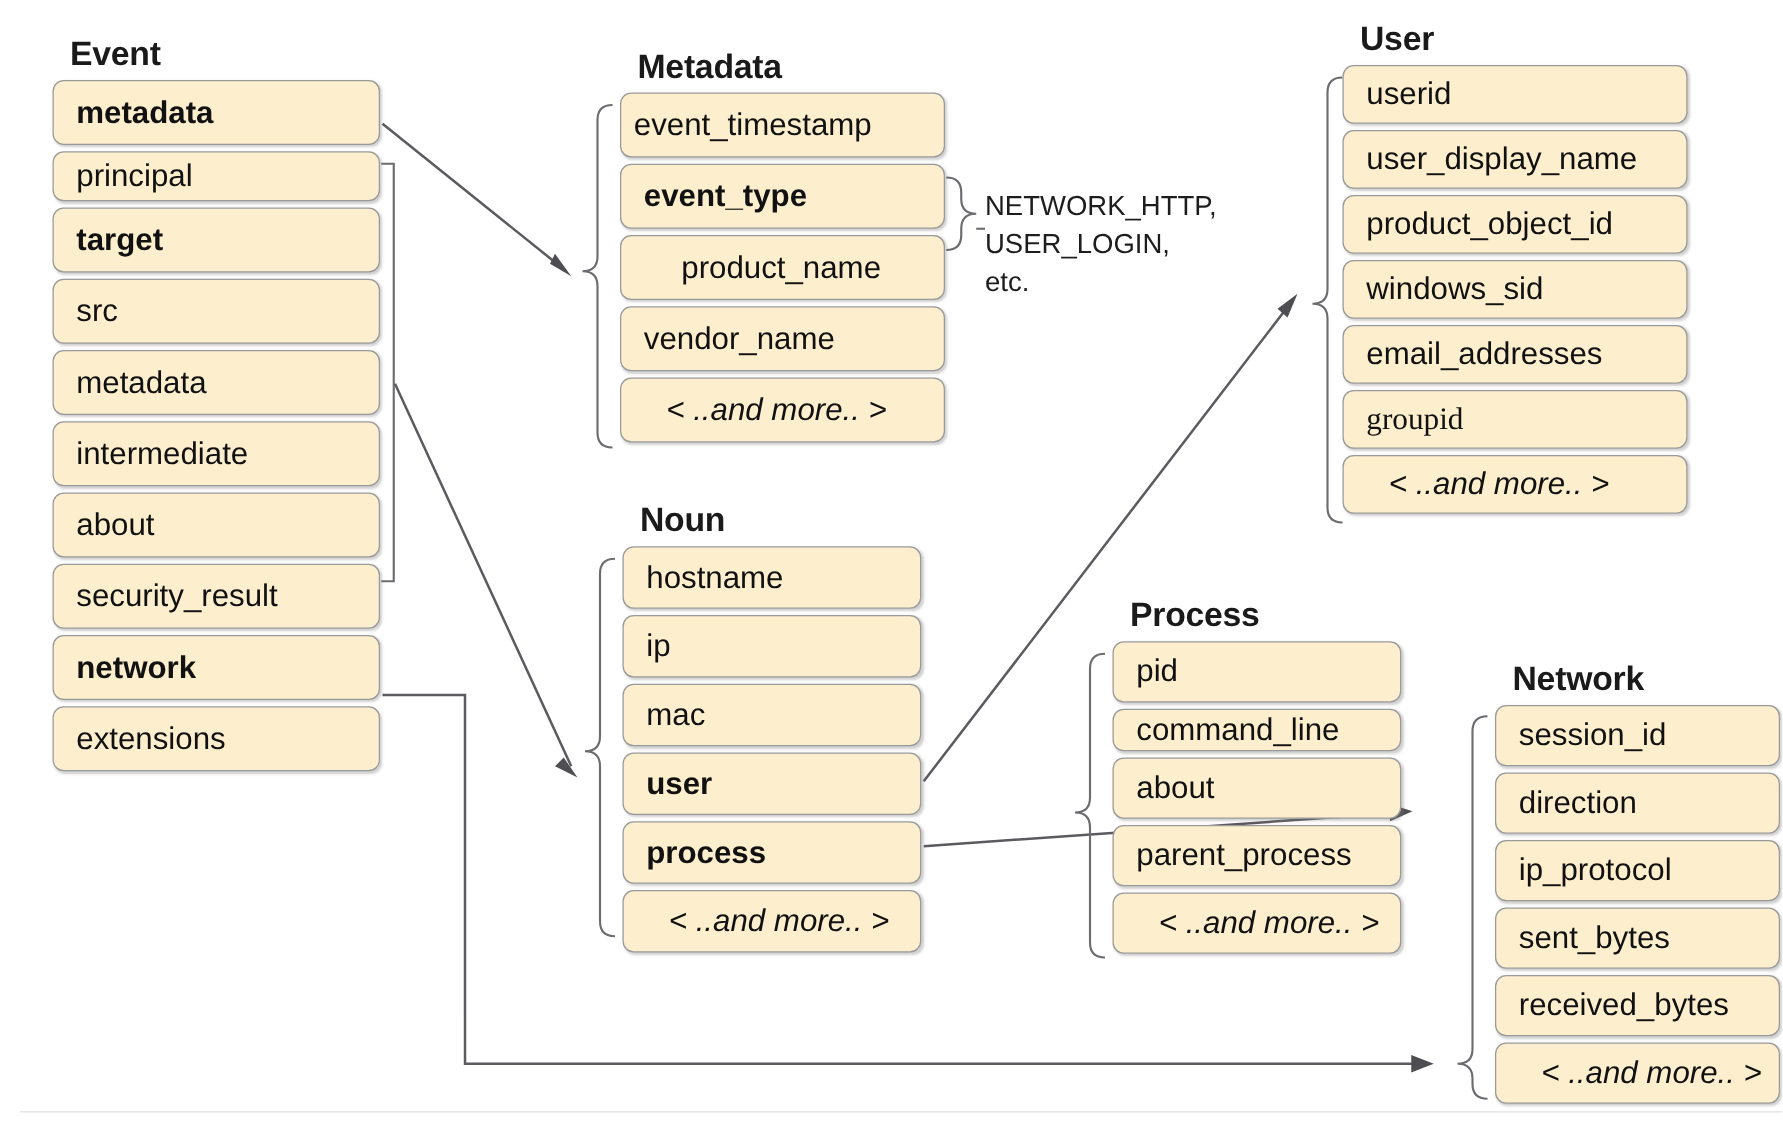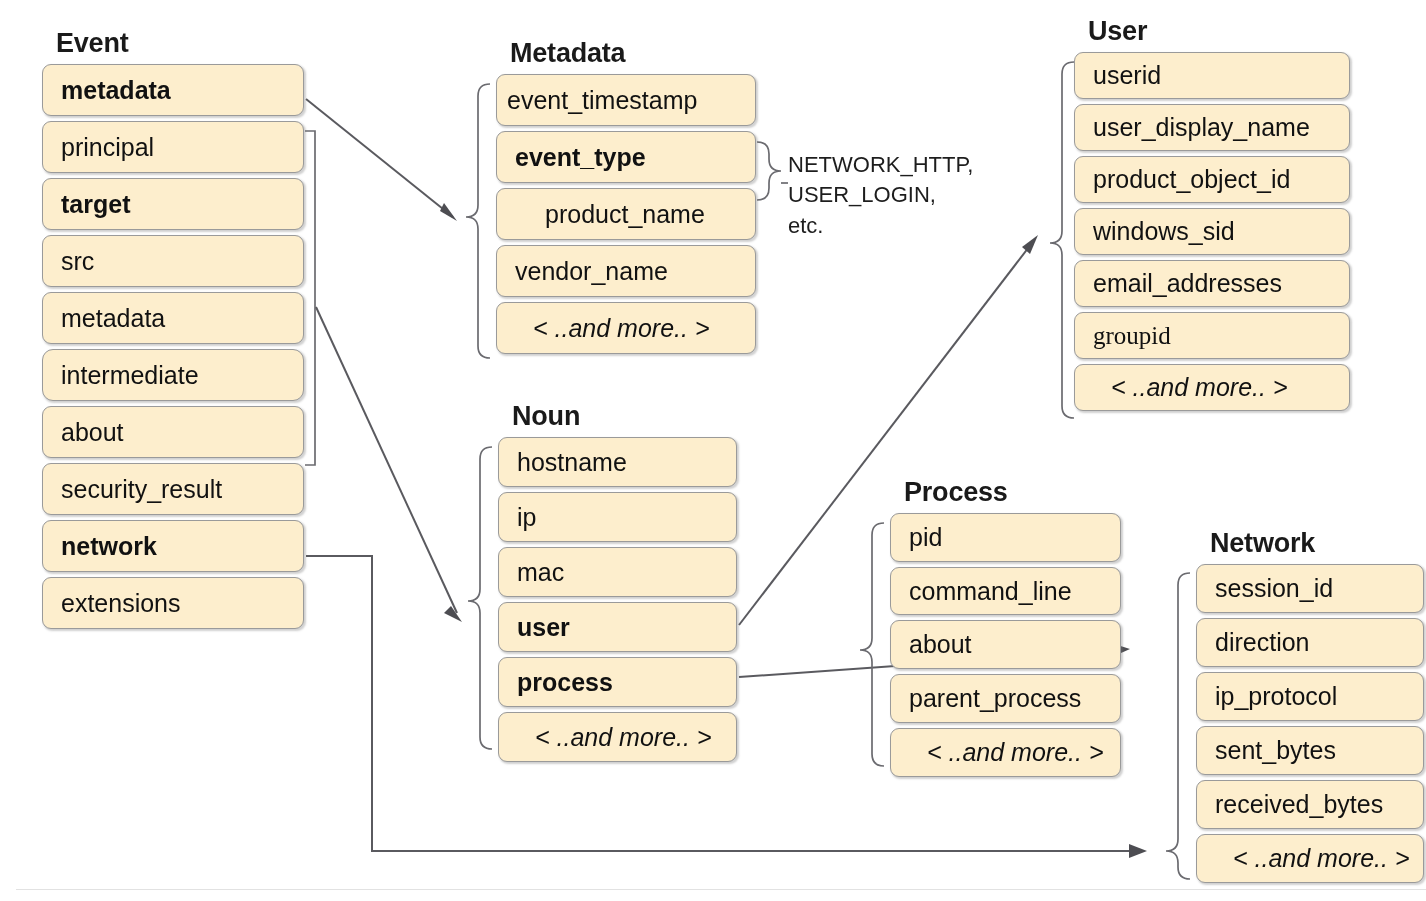--- a/index.html
+++ b/index.html
@@ -98,25 +98,25 @@
     <path class="ln-thin" d="M 1174 573 q -12 0 -12 12 L 1162 839 q 0 12 -12 12 q 12 0 12 12 L 1162 867 q 0 12 12 12"></path>
 
     <path class="ln-thin" d="M 741 142 q 12 0 12 12 L 753 159 q 0 12 12 12 q -12 0 -12 12 L 753 188 q 0 12 -12 12"></path>
     <path class="ln-thin" d="M 765 183 L 772 183"></path>
   </svg>
 
   <div class="group" style="left:26px;top:30px;width:262px;">
     <div class="group-title">Event</div>
     <div class="fields" id="f-event">
         <div class="field bold" style="height: 52px;">metadata</div>
-        <div class="field" style="height: 52px;">principal</div>
+        <div class="field" style="height: 40px;">principal</div>
         <div class="field bold" style="height: 52px;">target</div>
         <div class="field" style="height: 52px;">src</div>
         <div class="field" style="height: 52px;">metadata</div>
-        <div class="field" style="height: 52px; border-radius: 11px;">intermediate</div>
+        <div class="field" style="height: 52px;">intermediate</div>
         <div class="field" style="height: 52px;">about</div>
         <div class="field" style="height: 52px;">security_result</div>
         <div class="field bold" style="height: 52px;">network</div>
         <div class="field" style="height: 52px;">extensions</div>
       </div>
   </div>
 
   <div class="group" style="left:480px;top:40px;width:260px;">
     <div class="group-title">Metadata</div>
     <div class="fields" id="f-metadata">
@@ -150,21 +150,21 @@
         <div class="field bold" style="height: 50px;">user</div>
         <div class="field bold" style="height: 50px;">process</div>
         <div class="field more" style="height: 50px;">&lt; ..and more.. &gt;</div>
       </div>
   </div>
 
   <div class="group" style="left:874px;top:479px;width:231px;">
     <div class="group-title">Process</div>
     <div class="fields" id="f-process">
         <div class="field" style="height: 49px;">pid</div>
-        <div class="field" style="height: 48px;">command_line</div>
+        <div class="field" style="height: 34px;">command_line</div>
         <div class="field" style="height: 49px;">about</div>
         <div class="field" style="height: 49px;">parent_process</div>
         <div class="field more" style="height: 49px;">&lt; ..and more.. &gt;</div>
       </div>
   </div>
 
   <div class="group" style="left:1180px;top:530px;width:228px;">
     <div class="group-title">Network</div>
     <div class="fields" id="f-network">
         <div class="field" style="height: 49px;">session_id</div>

